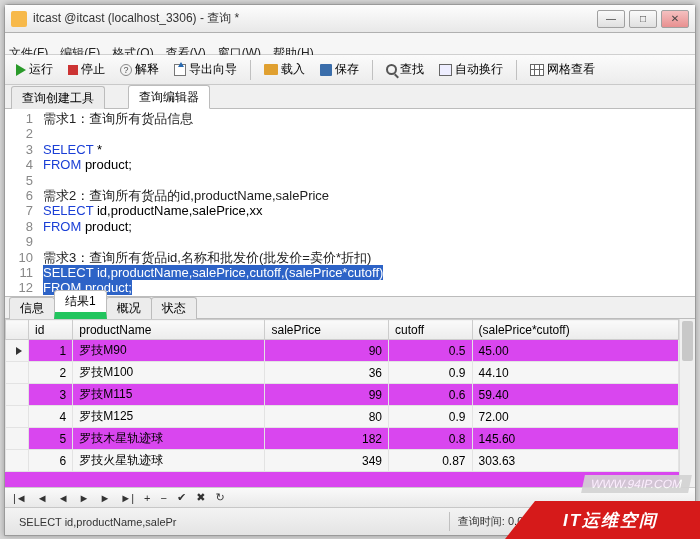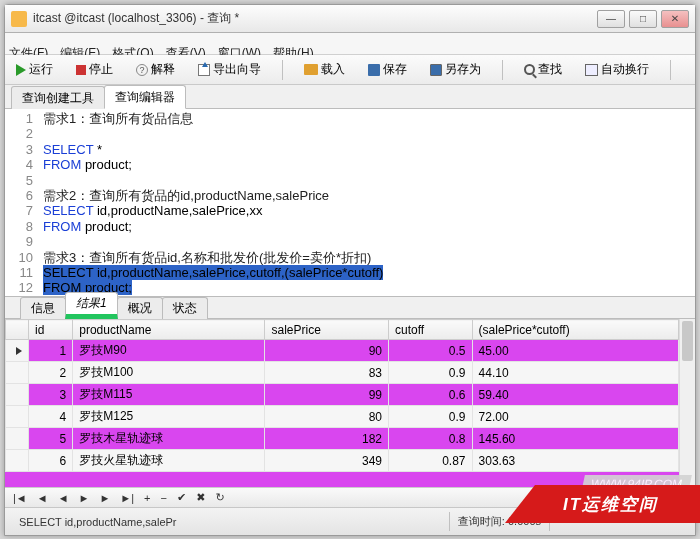--- a/index.html
+++ b/index.html
@@ -6,67 +6,67 @@
 body { background: #d8d8d8; width: 700px; height: 539px; overflow: hidden; position: relative; }
 .window { position: absolute; top: 4px; left: 4px; width: 692px; height: 532px; background: #f0f0f0; border: 1px solid #9a9a9a; border-radius: 4px 4px 0 0; box-shadow: 0 0 6px rgba(0,0,0,0.3); display: flex; flex-direction: column; }
 .titlebar { height: 28px; background: linear-gradient(#fdfdfd,#e8e8e8); border-bottom: 1px solid #b0b0b0; display: flex; align-items: center; padding: 4px 6px; position: relative; }
 .app-icon { width: 16px; height: 16px; background: #f7b94a; border-radius: 2px; margin-right: 6px; }
 .title-text { font-size: 12px; color: #333; flex: 1; }
 .win-controls { display: flex; gap: 4px; }
 .win-btn { width: 28px; height: 18px; border: 1px solid #a0a0a0; background: linear-gradient(#fafafa,#e0e0e0); border-radius: 2px; font-size: 10px; display: flex; align-items: center; justify-content: center; cursor: pointer; color:#444;}
 .win-btn.close { background: linear-gradient(#f5c0c0,#e89090); }
 .menubar { height: 22px; background: #f6f6f6; border-bottom: 1px solid #d0d0d0; display: flex; align-items: center; padding: 0 4px; gap: 12px; font-size: 12px; color: #222; }
 .menubar span { cursor: pointer; margin-top: 20px; }
-.toolbar { height: 30px; background: linear-gradient(#fbfbfb,#ececec); border-bottom: 1px solid #c9c9c9; display: flex; align-items: center; padding: 0 6px; gap: 13px; font-size: 12px; }
+.toolbar { height: 30px; background: linear-gradient(#fbfbfb,#ececec); border-bottom: 1px solid #c9c9c9; display: flex; align-items: center; padding: 0 6px; gap: 5px; font-size: 12px; }
 .tbtn { display: flex; align-items: center; gap: 3px; padding: 2px 5px; cursor: pointer; border-radius: 2px; }
 .tsep { width: 1px; height: 20px; background: #c0c0c0; margin: 0 3px; }
 .ico-play { width:0;height:0;border-left:10px solid #2a9a2a;border-top:6px solid transparent;border-bottom:6px solid transparent; }
 .ico-stop { width:10px;height:10px;background:#c33; }
 .ico-help { width:12px;height:12px;border:1px solid #888;border-radius:50%;font-size:9px;text-align:center;line-height:11px;color:#555; }
 .ico-exp { width:12px;height:12px;border:1px solid #777;background:#fff;position:relative; }
 .ico-exp::after{content:"";position:absolute;left:3px;top:-3px;width:0;height:0;border-left:3px solid transparent;border-right:3px solid transparent;border-bottom:5px solid #2a6ab0;}
 .ico-new { width:12px;height:14px;background:#fff;border:1px solid #555;position:relative; }
 .ico-new::after{content:"";position:absolute;right:-2px;top:-2px;width:6px;height:6px;background:#e6b000;border-radius:50%;}
 .ico-load { width:14px;height:11px;background:#e0a030;border-radius:1px; }
 .ico-save { width:12px;height:12px;background:#3a6daa;border-radius:1px; }
 .ico-saveas { width:12px;height:12px;background:#3a6daa;border:1px solid #666;border-radius:1px;position:relative; }
 .ico-search { width:11px;height:11px;border:2px solid #555;border-radius:50%;position:relative; }
 .ico-search::after{content:"";position:absolute;right:-4px;bottom:-4px;width:5px;height:2px;background:#555;transform:rotate(45deg);}
 .ico-wrap { width:13px;height:12px;border:1px solid #666;position:relative;background:#eef; }
 .ico-grid { width:14px;height:12px;display:grid;grid-template-columns:1fr 1fr 1fr;grid-template-rows:1fr 1fr;gap:1px;background:#666;border:1px solid #666; }
 .ico-grid i{background:#fff;}
 .editor-tabs { height: 24px; background: #f0f0f0; display: flex; align-items: flex-end; padding: 0 6px; gap:0; border-bottom:1px solid #bcbcbc; }
 .etab { padding: 3px 10px 2px; font-size: 12px; border: 1px solid #bcbcbc; border-bottom: none; background: #ececec; cursor: pointer; border-radius: 3px 3px 0 0; margin-right:-1px; position:relative; top:1px;}
-.etab.active { background: #fff; border-bottom: 1px solid #fff; z-index:1; }
+.etab.active { background: #fff; border-bottom: 1px solid #fff; z-index:1;margin-left:24px; }
 .editor-area { flex: 0 0 188px; background: #fff; display: flex; font-family: Consolas, monospace; font-size: 13px; overflow: hidden; border-bottom:1px solid #bcbcbc;}
 .gutter { width: 34px; background: #fff; color: #888; text-align: right; padding: 2px 6px 0 0; line-height: 15.4px; }
 .code { flex: 1; padding: 2px 4px 0; line-height: 15.4px; white-space: pre; overflow:auto;}
 .kw { color: #1a3fd6; }
 .cm { color: #222; }
-.sel { background: #2d63c7; color: #000000; }
-.result-tabs { height: 22px; background: #f0f0f0; display: flex; align-items:flex-end; padding:0 15px; border-bottom:1px solid #bcbcbc; font-size:12px;}
+.sel { background: #2d63c7; color: #ffffff; }
+.result-tabs { height: 22px; background: #f0f0f0; display: flex; align-items:flex-end; padding:0 4px; border-bottom:1px solid #bcbcbc; font-size:12px;}
 .rtab { padding: 2px 10px; border:1px solid #bcbcbc; border-bottom:none; background:#ececec; cursor:pointer; margin-right:-1px; border-radius:3px 3px 0 0; position:relative; top:1px;}
-.rtab.active { background:#fff; border-bottom:5px solid #22c55e; z-index:1;font-style:italic;}
+.rtab.active { background:#fff; border-bottom:7px solid #22c55e; z-index:1;}
 .grid-wrap { flex: 1; background:#d946ef; overflow:hidden; position:relative; }
 .grid-scroll { position:absolute; right:0; top:0; bottom:0; width:16px; background:#f0f0f0; border-left:1px solid #ddd;}
 .grid-scroll .thumb{position:absolute;left:2px;right:2px;top:2px;height:40px;background:#c8c8c8;border-radius:2px;}
 table.grid { border-collapse: collapse; width: calc(100% - 16px); font-size: 12px; }
 table.grid th { background: linear-gradient(#fafafa,#ececec); border: 1px solid #ccc; padding: 2px 6px; text-align: left; font-weight: normal; height:20px;}
 table.grid td { border: 1px solid #e3e3e3; padding: 2px 6px; height:19px;}
 table.grid tr.alt td { background:#f6f6f6; }
 .num { text-align: right; }
 .play-col{width:18px;background:#f5f5f5;}
 .play-col .tri{width:0;height:0;border-left:6px solid #333;border-top:4px solid transparent;border-bottom:4px solid transparent;margin-left:4px;}
 .navbar { height: 20px; background: linear-gradient(#fafafa,#e9e9e9); border-top:1px solid #ccc; display:flex; align-items:center; padding:0 6px; gap:6px; font-size:11px; color:#333;}
 .navbar .nbtn{cursor:pointer;padding:0 2px;font-size:11px;}
 .statusbar { height: 28px; background: linear-gradient(#f3f3f3,#e4e4e4); border-top:1px solid #c7c7c7; display:flex; align-items:center; font-size:11px; color:#333; padding:4px 6px; }
 .statusbar .sec { border-left:1px solid #c0c0c0; padding:0 8px; height:100%; display:flex;align-items:center;}
 .statusbar .first{border-left:none;flex:1;}
 .watermark1 { position:absolute; right:10px; bottom:46px; background:#d3d3d3; color:#fff; font-size:12px; padding:2px 8px; transform:skewX(-12deg); opacity:.9;}
-.watermark2 { position:absolute; right:0; bottom:16px; width:195px; height:38px; background:#d61a1a; clip-path: polygon(30px 0, 100% 0, 100% 100%, 0 100%); display:flex;align-items:center;justify-content:center;}
+.watermark2 { position:absolute; right:0; bottom:0; width:195px; height:38px; background:#d61a1a; clip-path: polygon(30px 0, 100% 0, 100% 100%, 0 100%); display:flex;align-items:center;justify-content:center;}
 .watermark2 span{color:#fff;font-size:17px;font-style:italic;letter-spacing:2px;font-weight:bold;transform:translateX(8px);}
 </style>
 </head>
 <body>
 
 <div class="window">
   <div class="titlebar">
     <div class="app-icon"></div>
     <div class="title-text">itcast @itcast (localhost_3306) - 查询 *</div>
     <div class="win-controls">
@@ -104,34 +104,41 @@
       </div>
     <div class="tsep"></div>
     <div class="tbtn">
         <span class="ico-load"></span>
         <span>载入</span>
       </div>
     <div class="tbtn">
         <span class="ico-save"></span>
         <span>保存</span>
       </div>
-    <div class="tbtn">
-        <span class="ico-saveas"></span>
-        <span>另存为</span>
-      </div>
     <div class="tsep"></div>
     <div class="tbtn">
         <span class="ico-search"></span>
         <span>查找</span>
       </div>
     <div class="tbtn">
         <span class="ico-wrap"></span>
         <span>自动换行</span>
       </div>
     <div class="tsep"></div>
+    <div class="tbtn">
+        <span class="ico-grid">
+          <i></i>
+          <i></i>
+          <i></i>
+          <i></i>
+          <i></i>
+          <i></i>
+        </span>
+        <span>网格查看</span>
+      </div>
   </div>
 
   <div class="editor-tabs">
     <div class="etab">查询创建工具</div>
     <div class="etab active">查询编辑器</div>
   </div>
 
   <div class="editor-area">
     <div class="gutter">
         <div>1</div>
@@ -177,21 +184,21 @@
             <td class="num">1</td>
             <td>罗技M90</td>
             <td class="num">90</td>
             <td class="num">0.5</td>
             <td>45.00</td>
           </tr>
           <tr class="alt">
             <td class="play-col"></td>
             <td class="num">2</td>
             <td>罗技M100</td>
-            <td class="num">83</td>
+            <td class="num">36</td>
             <td class="num">0.9</td>
             <td>44.10</td>
           </tr>
           <tr>
             <td class="play-col"></td>
             <td class="num">3</td>
             <td>罗技M115</td>
             <td class="num">99</td>
             <td class="num">0.6</td>
             <td>59.40</td>

